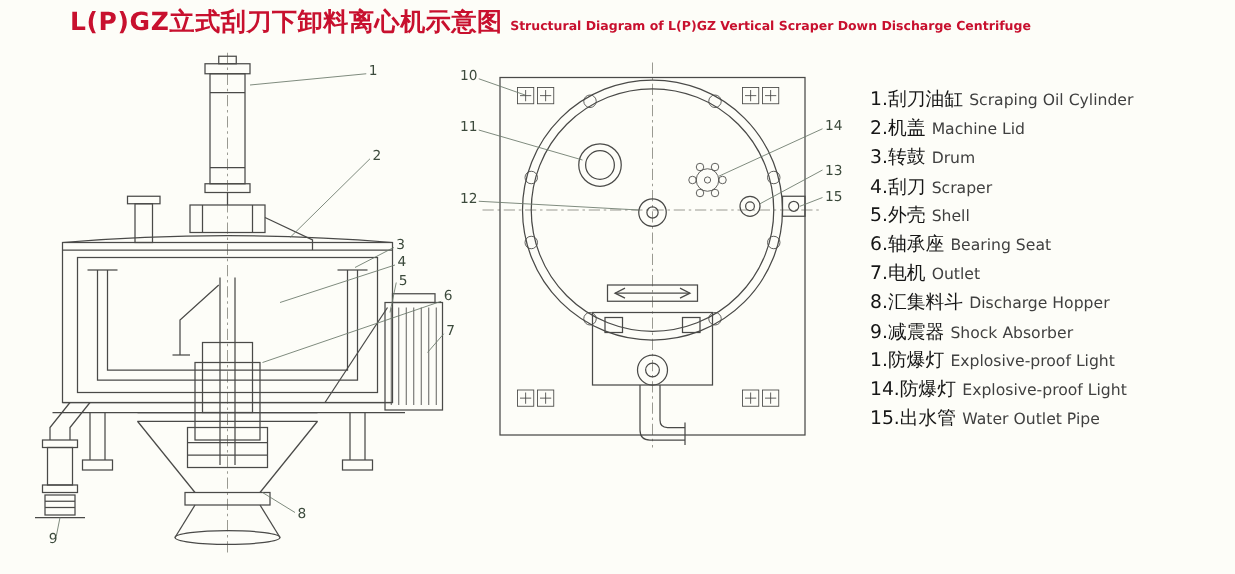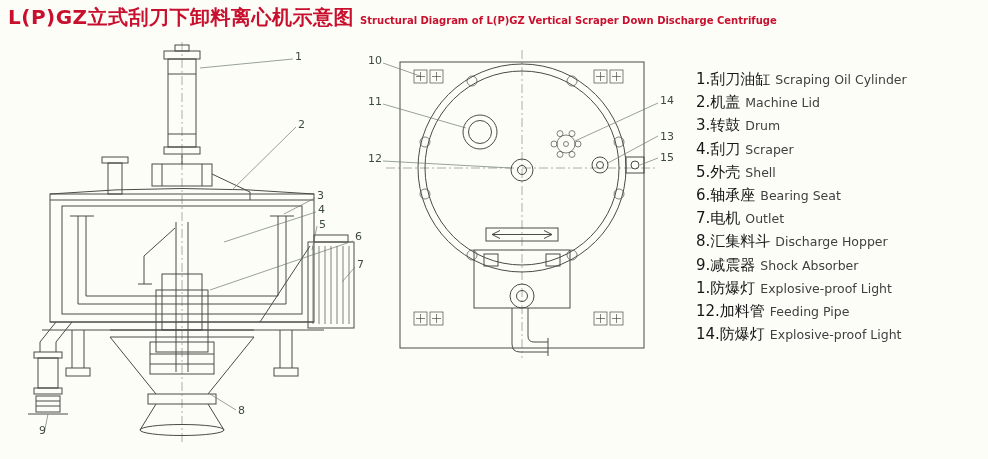--- a/index.html
+++ b/index.html
@@ -3,21 +3,21 @@
 <meta charset="utf-8">
 <style>
   * { margin:0; padding:0; box-sizing:border-box; }
   html,body { width:988px; height:459px; }
   body {
     position:relative; overflow:hidden;
     background:#fdfdf8;
     font-family:"DejaVu Sans","Liberation Sans",sans-serif;
   }
   .title-bar { position:absolute; top:4px; left:8px; right:4px; white-space:nowrap; }
-  .title-zh { color:var(--title-red,#c8102e); font-weight:bold; font-size:20px; letter-spacing:.5px; }
+  .title-zh { color:var(--title-red,#c8102e); font-weight:bold; font-size:20px; letter-spacing:.5px;margin-left:48px; }
   .title-en { color:var(--title-red,#c8102e); font-weight:bold; font-size:10px; margin-left:6px; }
 
   svg.drawing { position:absolute; }
   .ln  { fill:none; stroke:var(--line,#4a4a48); stroke-width:1; }
   .lnthin { fill:none; stroke:var(--line,#4a4a48); stroke-width:.7; }
   .cl  { fill:none; stroke:#9a9a92; stroke-width:.8; stroke-dasharray:9 3 2 3; }
   .ldr { fill:none; stroke:#6d7a6d; stroke-width:.7; }
   svg text { font-family:"DejaVu Sans","Liberation Sans",sans-serif; font-size:11px; fill:var(--callout,#3c4a3c); }
 
   .legend { position:absolute; left:696px; top:70px; width:286px; }
@@ -331,22 +331,22 @@
       <span class="legend-num">9.</span>
       <span class="legend-zh">减震器</span>
       <span class="legend-en">Shock Absorber</span>
     </div>
   <div class="legend-row">
       <span class="legend-num">1.</span>
       <span class="legend-zh">防爆灯</span>
       <span class="legend-en">Explosive-proof Light</span>
     </div>
   <div class="legend-row">
-      <span class="legend-num">12.</span>
-      <span class="legend-zh">加料管</span>
-      <span class="legend-en">Feeding Pipe</span>
-    </div>
-  <div class="legend-row">
       <span class="legend-num">14.</span>
       <span class="legend-zh">防爆灯</span>
       <span class="legend-en">Explosive-proof Light</span>
     </div>
+  <div class="legend-row">
+      <span class="legend-num">15.</span>
+      <span class="legend-zh">出水管</span>
+      <span class="legend-en">Water Outlet Pipe</span>
+    </div>
 </div>
 
 </body></html>

